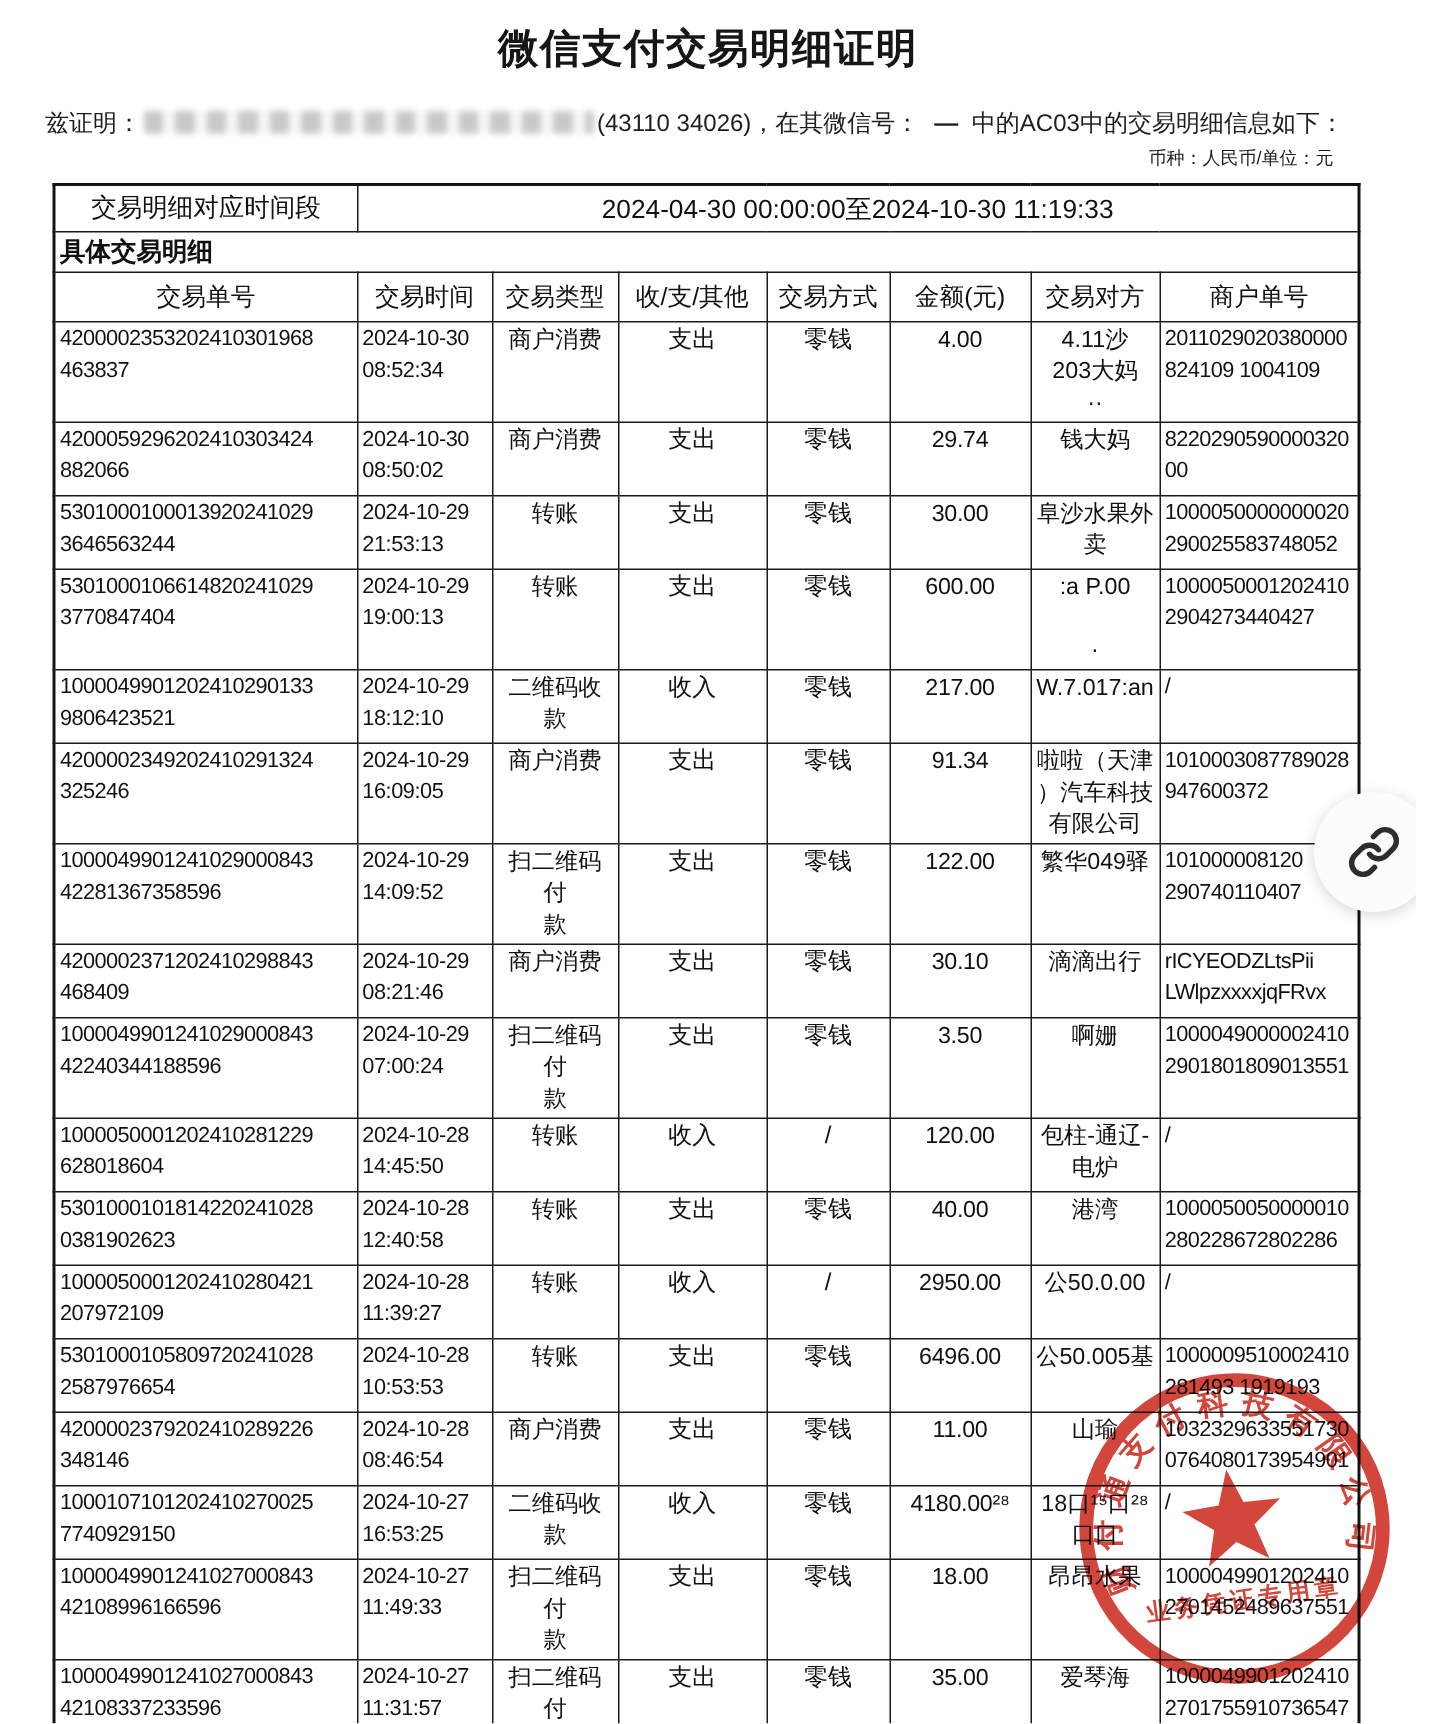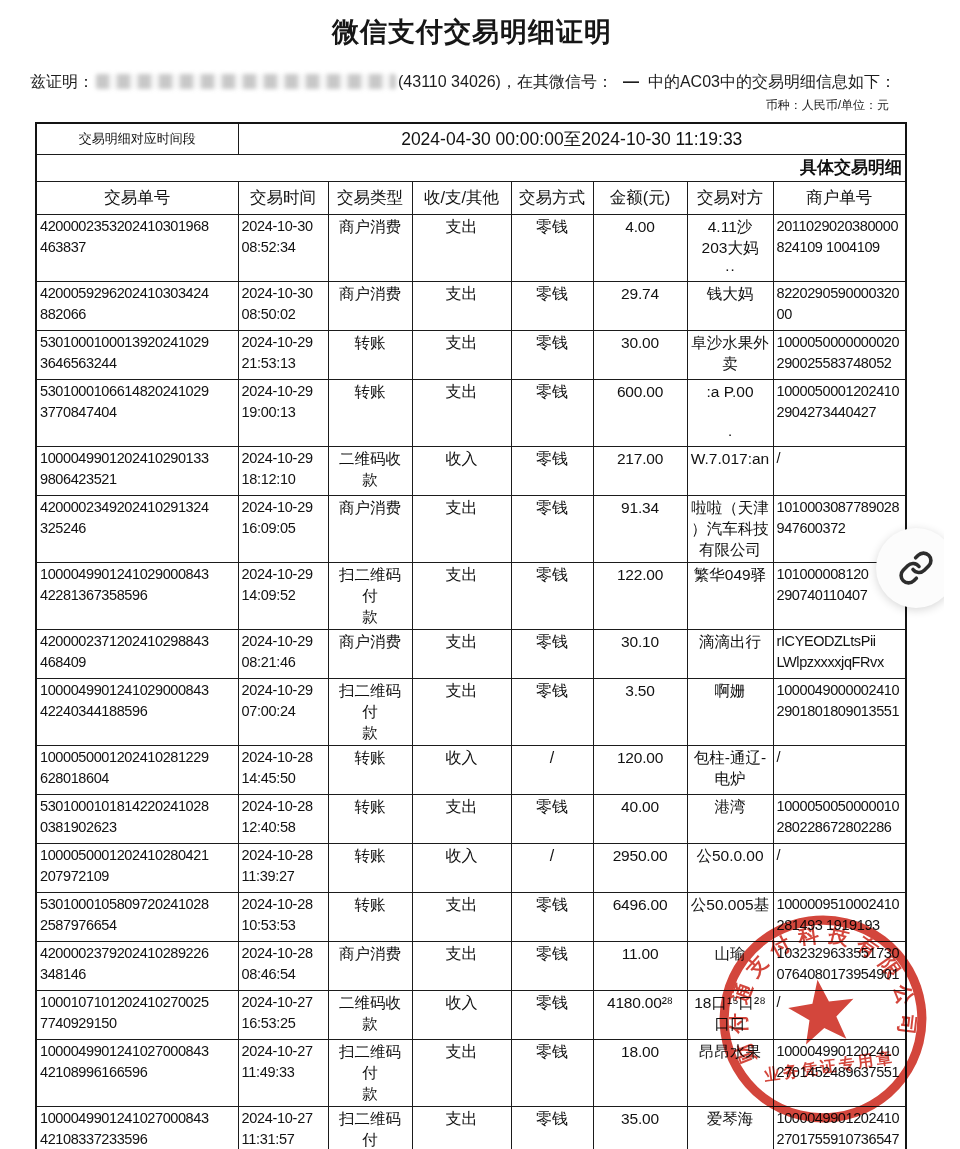--- a/index.html
+++ b/index.html
@@ -42,22 +42,22 @@
     border:2px solid #141414;
   }
   table.tx td,table.tx th{
     border:1.6px solid #1b1b1b;
     padding:1px 3px 2px;
     vertical-align:top;
     word-break:break-all;
     white-space:pre-line;
   }
   tr.range-row td{height:27px;vertical-align:middle;font-size:17.5px;text-align:center;white-space:nowrap;overflow:hidden;}
-  tr.range-row td.range-label{font-size:13px;}
-  tr.section-row td{height:23px;vertical-align:middle;text-align:right;font-weight:700;font-size:17px;}
+  tr.range-row td.range-label{font-size:17px;}
+  tr.section-row td{height:23px;vertical-align:middle;text-align:left;font-weight:700;font-size:17px;}
   tr.head-row th{height:30px;vertical-align:middle;text-align:center;font-weight:400;font-size:16.5px;white-space:nowrap;overflow:hidden;padding:1px 0;}
   tr.data-row td{height:45px;line-height:21px;}
   td.c-id{font-size:14.5px;letter-spacing:-0.4px;text-align:left;}
   td.c-time{font-size:14.5px;letter-spacing:-0.3px;text-align:left;}
   td.c-type{font-size:15.5px;text-align:center;}
   td.c-flow{font-size:16px;text-align:center;}
   td.c-method{font-size:16px;text-align:center;}
   td.c-amount{font-size:15.5px;text-align:center;letter-spacing:-0.2px;}
   td.c-party{font-size:15.5px;text-align:center;margin-left:13px;}
   td.c-merchant{font-size:14.5px;letter-spacing:-0.4px;text-align:left;}

